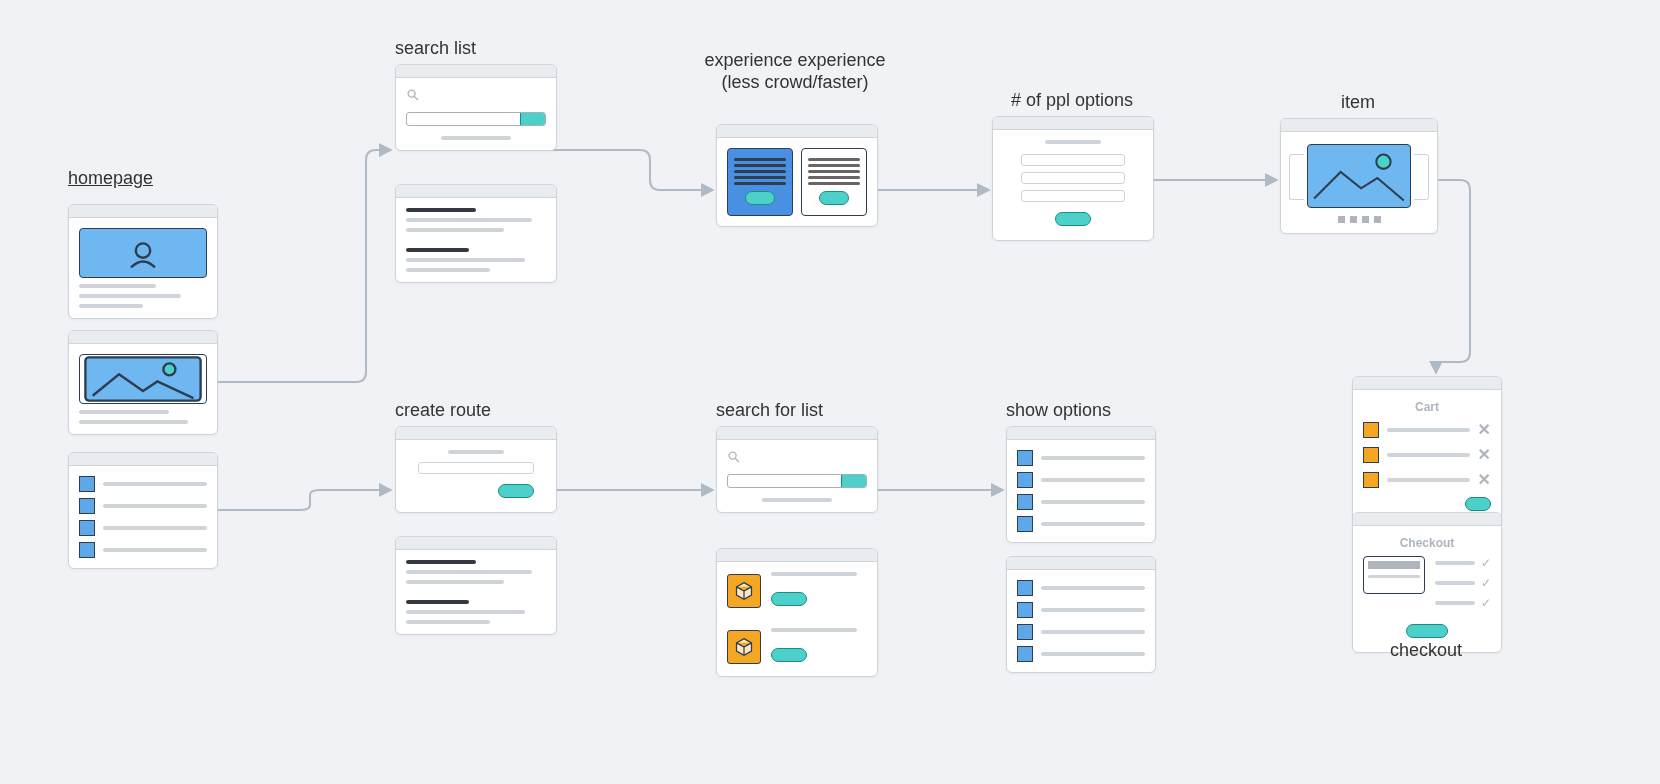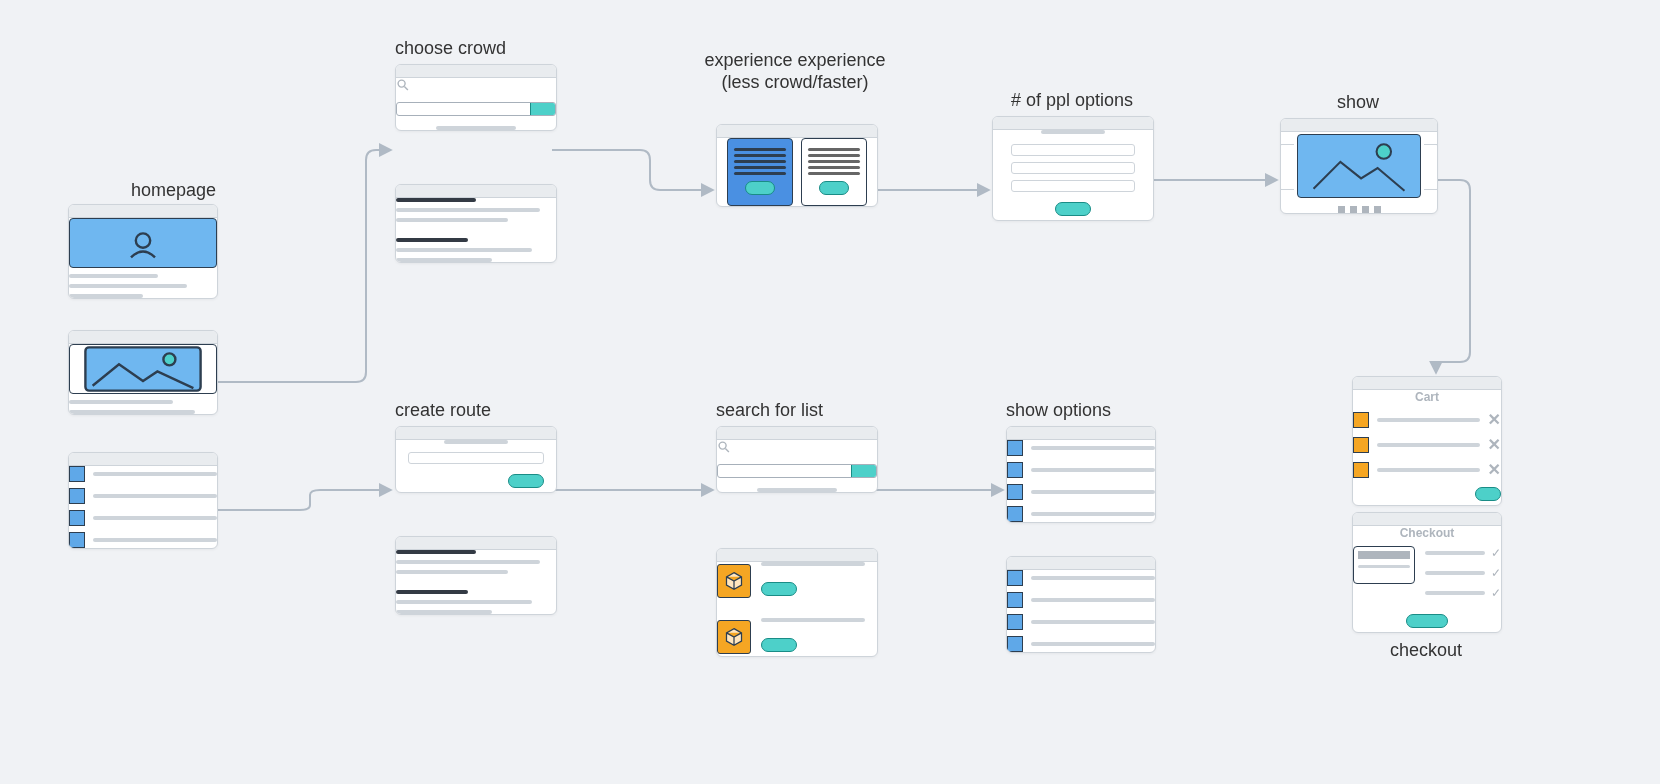--- a/index.html
+++ b/index.html
@@ -26,20 +26,21 @@
     border-radius: 6px;
     box-shadow: 0 1px 3px rgba(0,0,0,0.05);
     overflow: hidden;
   }
   .card-header {
     height: 12px;
     background: #E9ECEF;
     border-bottom: 1px solid #CED4DA;
   }
   .card-body {
+    padding: 10px;
   }
   
   .line { height: 4px; border-radius: 2px; background: #CED4DA; }
   .line.dark { background: #333A44; }
 
   
   .stack > * + * { margin-top: 6px; }
 
   
   .pill {
@@ -158,21 +159,21 @@
     <path d="M 216 510 L 300 510 Q 310 510 310 505 L 310 495 Q 310 490 320 490 L 390 490" marker-end="url(#arrow)"></path>
 
     <path d="M 552 490 L 712 490" marker-end="url(#arrow)"></path>
 
     <path d="M 876 490 L 1002 490" marker-end="url(#arrow)"></path>
 
     <path d="M 1436 180 L 1460 180 Q 1470 180 1470 190 L 1470 352 Q 1470 362 1460 362 L 1436 362 L 1436 372" marker-end="url(#arrow)"></path>
   </g>
 </svg>
 
-<div class="node-label" style="left:68px; top:180px; width:148px; text-align:right;">homepage</div>
+<div class="node-label" style="left:68px; top:168px; width:148px; text-align:left;text-decoration:underline;">homepage</div>
 
 <div class="card" style="left:68px; top:204px; width:148px;">
   <div class="card-header"></div>
   <div class="card-body stack">
     <div class="img-ph" style="height:48px;">
       <svg viewBox="0 0 100 40">
           <circle cx="50" cy="18" r="6" fill="none" stroke="#2D3E50" stroke-width="2"></circle>
           <path d="M40 32 q10 -10 20 0" fill="none" stroke="#2D3E50" stroke-width="2"></path>
         </svg>
     </div>
@@ -212,21 +213,21 @@
         <span class="sq"></span>
         <div class="line grow"></div>
       </div>
     <div class="row">
         <span class="sq"></span>
         <div class="line grow"></div>
       </div>
   </div>
 </div>
 
-<div class="node-label" style="left:395px; top:38px; width:160px; text-align:left;">choose crowd</div>
+<div class="node-label" style="left:395px; top:38px; width:160px; text-align:left;">search list</div>
 
 <div class="card" style="left:395px; top:64px; width:160px;">
   <div class="card-header"></div>
   <div class="card-body">
     <svg class="mag" viewBox="0 0 20 20">
         <circle cx="8" cy="8" r="5" fill="none" stroke="#AEB5BD" stroke-width="2"></circle>
         <line x1="12" y1="12" x2="17" y2="17" stroke="#AEB5BD" stroke-width="2"></line>
       </svg>
     <div class="searchbar">
         <div style="flex:1"></div>
@@ -281,21 +282,21 @@
   <div class="card-header"></div>
   <div class="card-body" style="text-align:center;">
     <div class="line" style="width:40%; margin:0 auto 10px;"></div>
     <div style="border:1.5px solid #CED4DA; border-radius:3px; height:10px; margin:0 18px 6px;"></div>
     <div style="border:1.5px solid #CED4DA; border-radius:3px; height:10px; margin:0 18px 6px;"></div>
     <div style="border:1.5px solid #CED4DA; border-radius:3px; height:10px; margin:0 18px 10px;"></div>
     <span class="pill"></span>
   </div>
 </div>
 
-<div class="node-label" style="left:1280px; top:92px; width:156px;">show</div>
+<div class="node-label" style="left:1280px; top:92px; width:156px;">item</div>
 
 <div class="card" style="left:1280px; top:118px; width:156px;">
   <div class="card-header"></div>
   <div class="card-body" style="text-align:center;">
     <div style="position:relative; height:66px;">
       <div style="position:absolute; left:-2px; top:12px; width:14px; height:44px; border:1.5px solid #CED4DA; border-right:none; border-radius:3px 0 0 3px;"></div>
       <div style="position:absolute; right:-2px; top:12px; width:14px; height:44px; border:1.5px solid #CED4DA; border-left:none; border-radius:0 3px 3px 0;"></div>
       <div class="img-ph" style="position:absolute; left:16px; right:16px; top:2px; height:62px;">
         <svg viewBox="0 0 100 60">
             <circle cx="74" cy="16" r="7" fill="#4DD0C9" stroke="#2D3E50" stroke-width="2"></circle>

